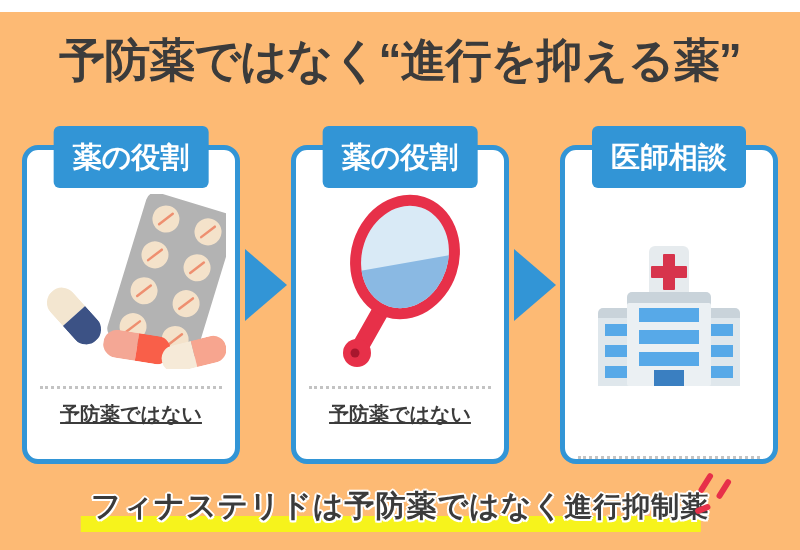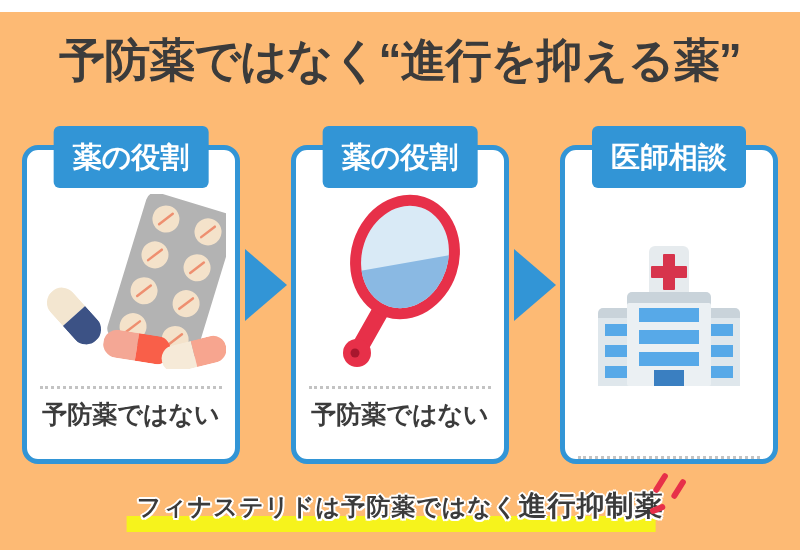--- a/index.html
+++ b/index.html
@@ -25,41 +25,41 @@
   .badge{
     position:absolute;top:-24px;left:50%;transform:translateX(-50%);
     background:#3295d6;color:#ffffff;font-size:29px;font-weight:700;
     height:46px;line-height:46px;padding:8px 19px;border-radius:6px;white-space:nowrap;
   }
   .icon-area{flex:1;display:flex;align-items:center;justify-content:center;padding-top:26px;}
   .divider{border-top:3px dotted #c3c3c3;margin:0 13px;}
   .caption{
     height:70px;box-sizing:border-box;padding-bottom:20px;
     display:flex;align-items:center;justify-content:center;
-    font-size:25px;font-weight:700;color:#3b3b3b;white-space:nowrap;
+    font-size:20px;font-weight:700;color:#3b3b3b;white-space:nowrap;text-decoration:underline;
   }
   .arrow{
     width:0;height:0;align-self:center;transform:translateY(-20px);
     border-left:42px solid #3295d6;border-top:36px solid transparent;border-bottom:36px solid transparent;
   }
   
   .footer{
     position:absolute;top:468px;left:50%;transform:translateX(-50%);
     height:52px;line-height:52px;white-space:nowrap;z-index:1;
   }
   .hl{
     position:absolute;left:-10px;right:8px;bottom:0;height:16px;
     background:#f6f31c;z-index:0;
   }
   .footer .lead,.footer .emph{
     position:relative;z-index:1;font-weight:800;color:#3b3b3b;letter-spacing:1px;
     text-shadow:2px 0 0 #fff,-2px 0 0 #fff,0 2px 0 #fff,0 -2px 0 #fff,
       1.5px 1.5px 0 #fff,-1.5px 1.5px 0 #fff,1.5px -1.5px 0 #fff,-1.5px -1.5px 0 #fff;
   }
-  .footer .lead{font-size:24px;text-align:center;}
+  .footer .lead{font-size:30px;text-align:center;}
   .footer .emph{font-size:28px;}
   .marks{position:absolute;right:-30px;top:-8px;width:44px;height:46px;z-index:2;}
   .marks i{position:absolute;display:block;height:6px;background:#e73049;border-radius:3px;}
   .marks .m1{width:22px;left:0;top:8px;transform:rotate(-58deg);}
   .marks .m2{width:22px;left:18px;top:14px;transform:rotate(-58deg);}
   .marks .m3{width:16px;left:0;top:34px;transform:rotate(-22deg);}
 </style>
 </head>
 <body>
 

